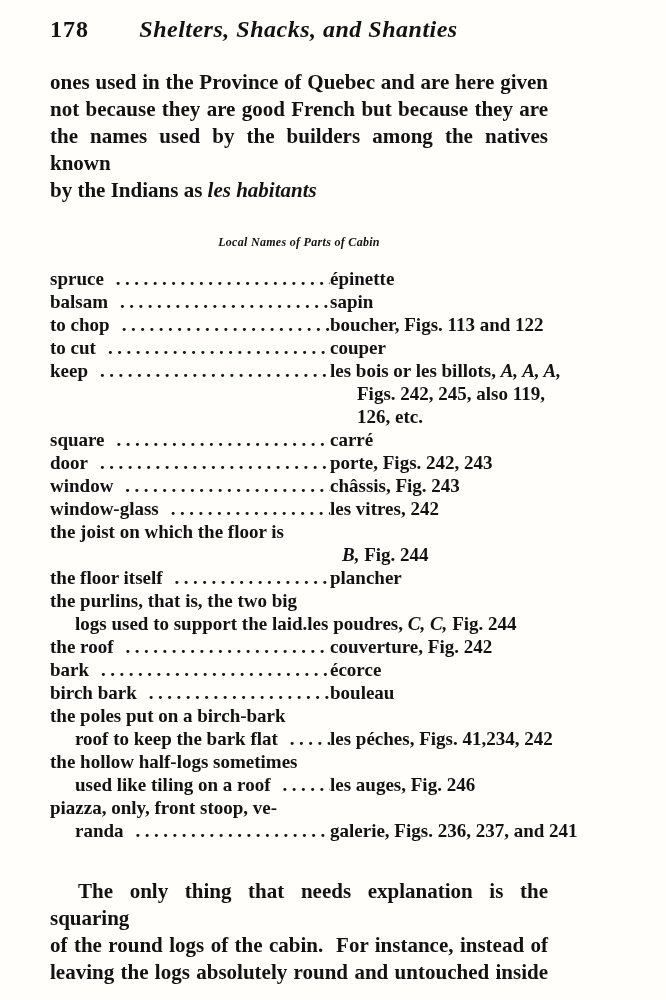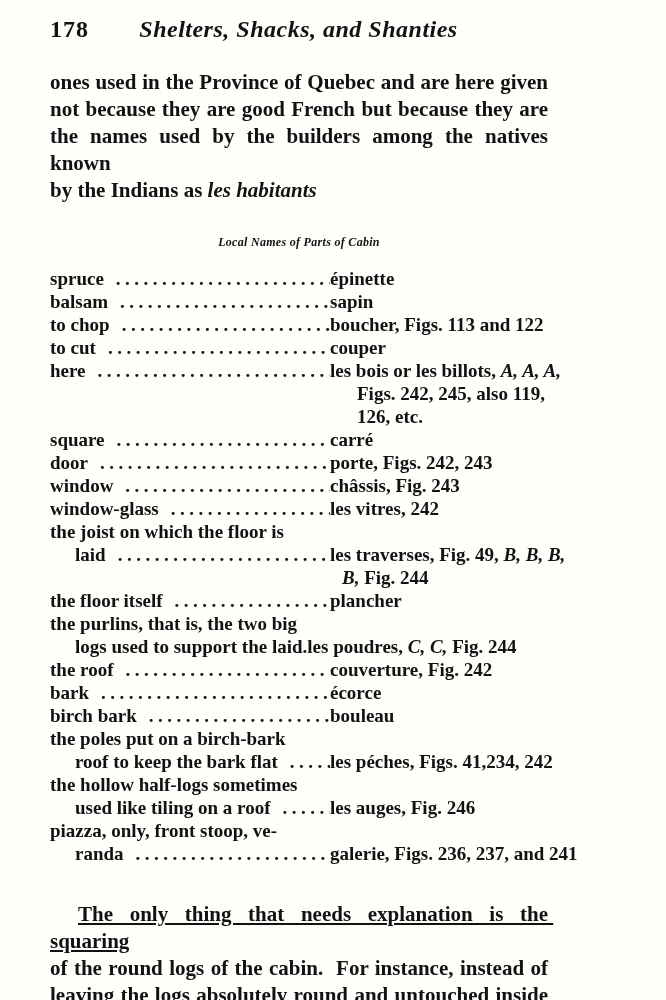--- a/index.html
+++ b/index.html
@@ -35,21 +35,21 @@
     letter-spacing: 0.5px;
   }
   
   .para { font-size: 21px; line-height: 27px; }
   .pline {
     white-space: pre-wrap;
     text-align: justify;
     text-align-last: justify;
   }
   .pline.last { text-align-last: left; }
-  .pline.indent { text-indent: 28px; text-decoration: underline; }
+  .pline.indent { text-indent: 28px; }
   i { font-style: italic; }
   
   .glossary { margin-top: 31px; }
   .ghead {
     text-align: center;
     font-size: 12px;
     margin-bottom: 17px;
     letter-spacing: 0.3px;
     font-style: italic;
   }
@@ -123,21 +123,21 @@
       <div class="r">
         <span class="tcell">
             <span class="term">to cut</span>
             <span class="leader"></span>
           </span>
         <span class="def"><span>couper</span></span>
       </div>
 
       <div class="r">
         <span class="tcell">
-            <span class="term">here</span>
+            <span class="term">keep</span>
             <span class="leader"></span>
           </span>
         <span class="def"><span>les bois or les billots, </span><i>A, A, A,</i></span>
       </div>
 
       <div class="r">
         <span class="def defind"><span>Figs. 242, 245, also 119,</span></span>
       </div>
 
       <div class="r">
@@ -173,27 +173,20 @@
             <span class="term">window-glass</span>
             <span class="leader"></span>
           </span>
         <span class="def"><span>les vitres, 242</span></span>
       </div>
 
       <div class="r">
         <span class="term">the joist on which the floor is</span>
       </div>
 
-      <div class="r">
-        <span class="tcell">
-            <span class="term ind">laid</span>
-            <span class="leader"></span>
-          </span>
-        <span class="def"><span>les traverses, Fig. 49, </span><i>B, B, B,</i></span>
-      </div>
 
       <div class="r">
         <span class="def defind2"><i>B,</i><span> Fig. 244</span></span>
       </div>
 
       <div class="r">
         <span class="tcell">
             <span class="term">the floor itself</span>
             <span class="leader"></span>
           </span>

